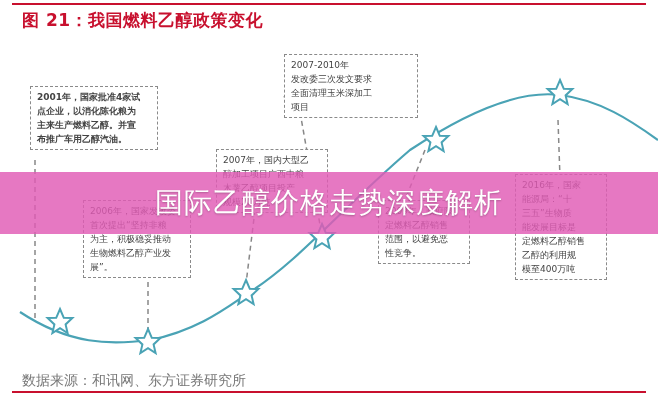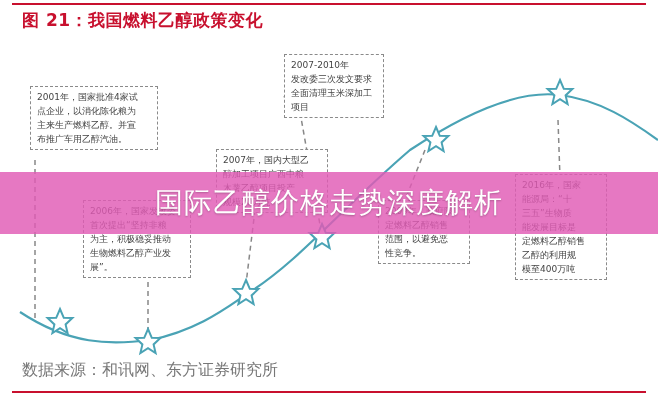--- a/index.html
+++ b/index.html
@@ -4,21 +4,21 @@
 <style>
   html, body { margin: 0; padding: 0; }
   body {
     width: 658px; height: 400px; position: relative; overflow: hidden;
     background: #ffffff;
     font-family: "DejaVu Sans", sans-serif;
   }
   .top-rule { position: absolute; left: 12px; right: 12px; top: 3px; height: 2px; background: #c8102e; }
   .fig-title { position: absolute; left: 22px; top: 9px; font-size: 17px; font-weight: bold; color: #c8102e; letter-spacing: 0.5px; }
   .bottom-rule { position: absolute; left: 12px; right: 12px; top: 391px; height: 2px; background: #c8102e; }
-  .source { position: absolute; left: 22px; top: 360px; font-size: 16px; color: #777; }
+  .source { position: absolute; left: 22px; top: 372px; font-size: 14px; color: #777; }
   svg.curve { position: absolute; left: 0; top: 0; }
   .box {
     position: absolute; border: 1.5px dashed #8a8a8a; padding: 3px 6px;
     font-size: 9px; line-height: 14px; color: #444; background: #ffffff;
     box-sizing: border-box; white-space: pre-line;
   }
   .banner {
     position: absolute; left: 0; top: 172px; width: 658px; height: 62px;
     background: rgba(225, 90, 180, 0.82);
     display: flex; align-items: center; justify-content: center;
@@ -53,34 +53,34 @@
 
   <path d="M 20 312 C 70 345, 110 345, 150 340 C 200 330, 230 305, 250 292 C 300 260, 340 210, 410 150 C 470 110, 520 90, 560 95 C 600 100, 630 120, 658 140" fill="none" stroke="#4aa3b5" stroke-width="2.2"></path>
   <use href="#star" x="60" y="322"></use>
   <use href="#star" x="148" y="342"></use>
   <use href="#star" x="246" y="293"></use>
   <use href="#star" x="322" y="237"></use>
   <use href="#star" x="436" y="140"></use>
   <use href="#star" x="560" y="93"></use>
 </svg>
 
-<div class="box" style="left:30px; top:86px; width:128px;">2001年，国家批准4家试
+<div class="box" style="left:30px; top:86px; width:128px;font-weight:bold;">2001年，国家批准4家试
 点企业，以消化陈化粮为
 主来生产燃料乙醇。并宣
 布推广车用乙醇汽油。</div>
 <div class="box" style="left:83px; top:200px; width:108px;">2006年，国家发改委
 首次提出“坚持非粮
 为主，积极稳妥推动
 生物燃料乙醇产业发
 展”。</div>
 <div class="box" style="left:216px; top:149px; width:112px;">2007年，国内大型乙
 醇加工项目广西中粮
 木薯乙醇项目投产
 规模20万吨</div>
-<div class="box" style="left:284px; top:54px; width:100px;">2007-2010年
+<div class="box" style="left:284px; top:54px; width:134px;">2007-2010年
 发改委三次发文要求
 全面清理玉米深加工
 项目</div>
 <div class="box" style="left:370px; top:200px; width:92px;margin-left:8px;">2009年，政府限
 定燃料乙醇销售
 范围，以避免恶
 性竞争。</div>
 <div class="box" style="left:515px; top:174px; width:92px;">2016年，国家
 能源局：“十
 三五”生物质

